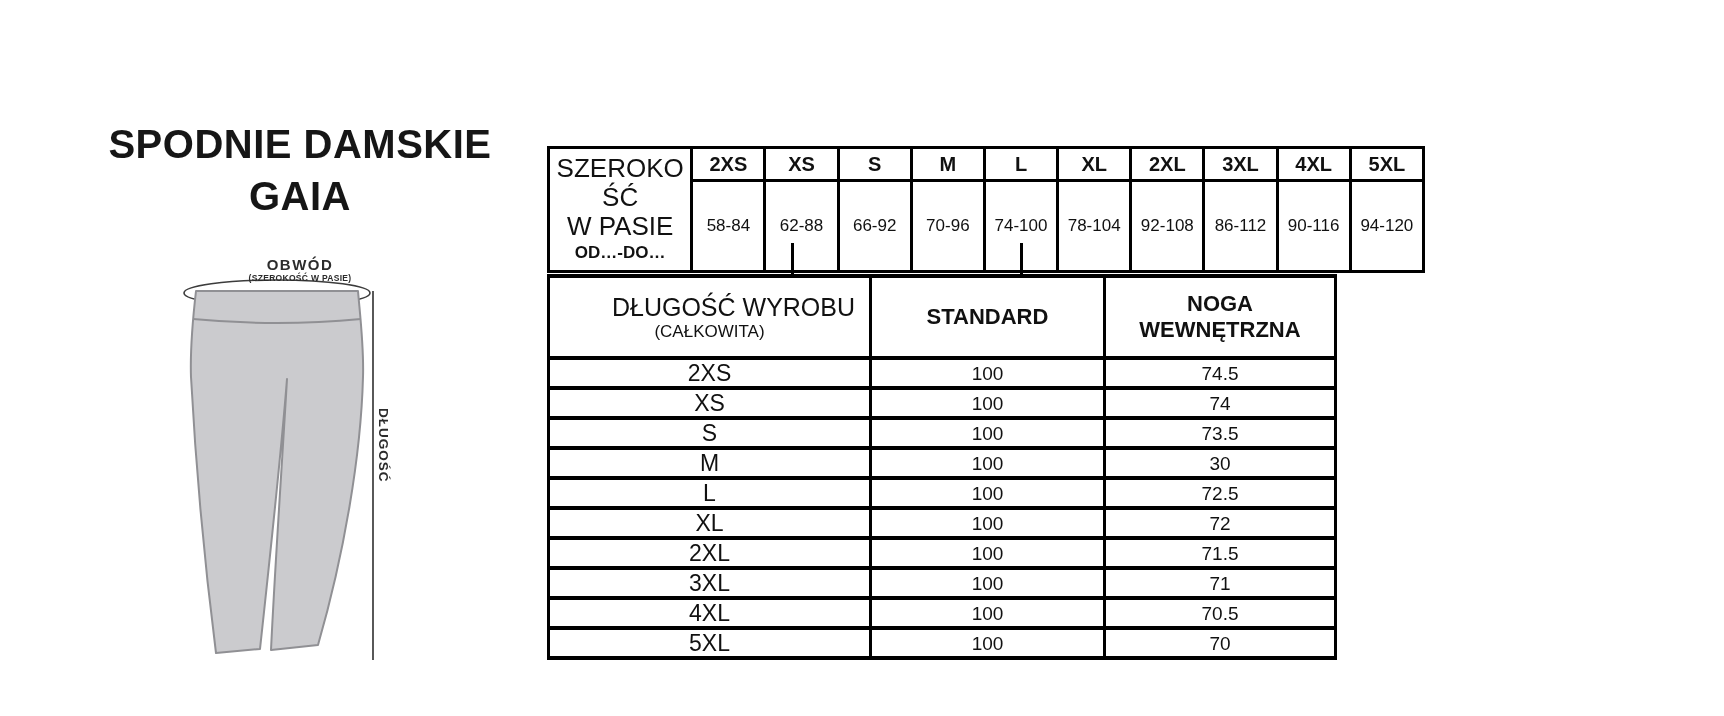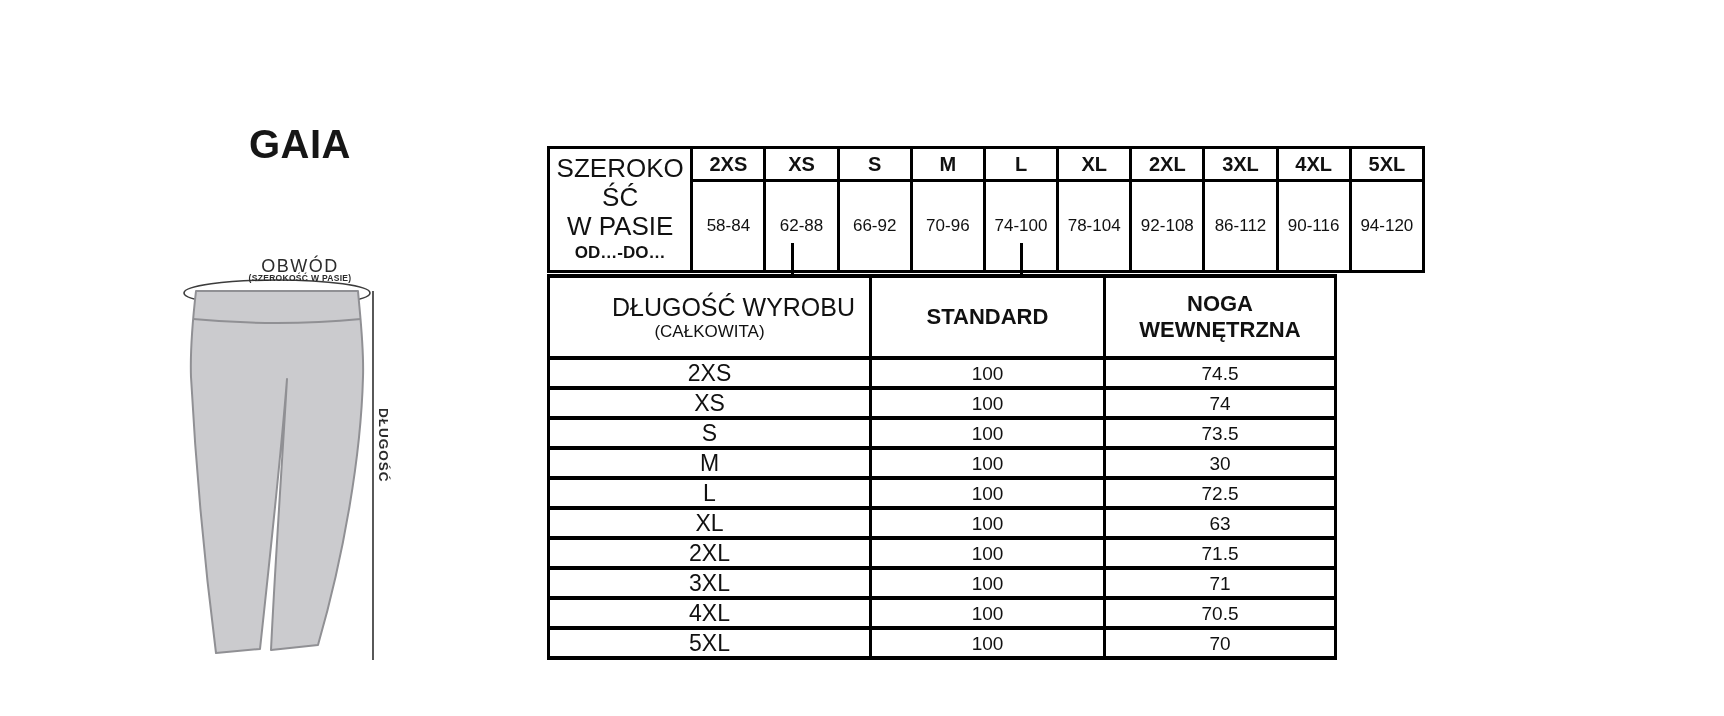--- a/index.html
+++ b/index.html
@@ -26,21 +26,21 @@
     color: #161616;
     letter-spacing: 0.5px;
   }
 
   
   .figure-svg { position: absolute; left: 160px; top: 255px; }
   .waist-label {
     position: absolute;
     left: 225px; top: 256px; width: 150px;
     text-align: center;
-    font-size: 18px; font-weight: normal; letter-spacing: 1.5px;
+    font-size: 15px; font-weight: bold; letter-spacing: 1.5px;
     color: #2c2c2c;
   }
   .waist-sublabel {
     position: absolute;
     left: 225px; top: 273px; width: 150px;
     text-align: center;
     font-size: 8.5px; font-weight: 600; letter-spacing: 0.3px;
     color: #2c2c2c;
   }
   .length-label {
@@ -111,20 +111,21 @@
   .length-table tbody tr { height: 30px; }
   .lt-size { font-size: 23px; font-weight: normal; line-height: 1; }
   .lt-val { font-size: 19px; font-weight: normal; line-height: 1; }
 </style>
 </head>
 <body>
 
 <div class="canvas">
 
   <div class="title-block">
+    <div>SPODNIE DAMSKIE</div>
     <div>GAIA</div>
   </div>
 
   <svg class="figure-svg" width="250" height="412" viewBox="0 0 250 412">
     <ellipse cx="117" cy="38" rx="93" ry="13" fill="#ffffff" stroke="#3c3c3c" stroke-width="1.6"></ellipse>
     <path d="M36,36
              C33,62 30,92 31,122
              C36,215 46,320 56,398
              L100,394
              C110,302 121,200 127,124
@@ -222,21 +223,21 @@
           <td class="lt-val">30</td>
         </tr>
         <tr>
           <td class="lt-size">L</td>
           <td class="lt-val">100</td>
           <td class="lt-val">72.5</td>
         </tr>
         <tr>
           <td class="lt-size">XL</td>
           <td class="lt-val">100</td>
-          <td class="lt-val">63</td>
+          <td class="lt-val">72</td>
         </tr>
         <tr>
           <td class="lt-size">2XL</td>
           <td class="lt-val">100</td>
           <td class="lt-val">71.5</td>
         </tr>
         <tr>
           <td class="lt-size">3XL</td>
           <td class="lt-val">100</td>
           <td class="lt-val">71</td>

